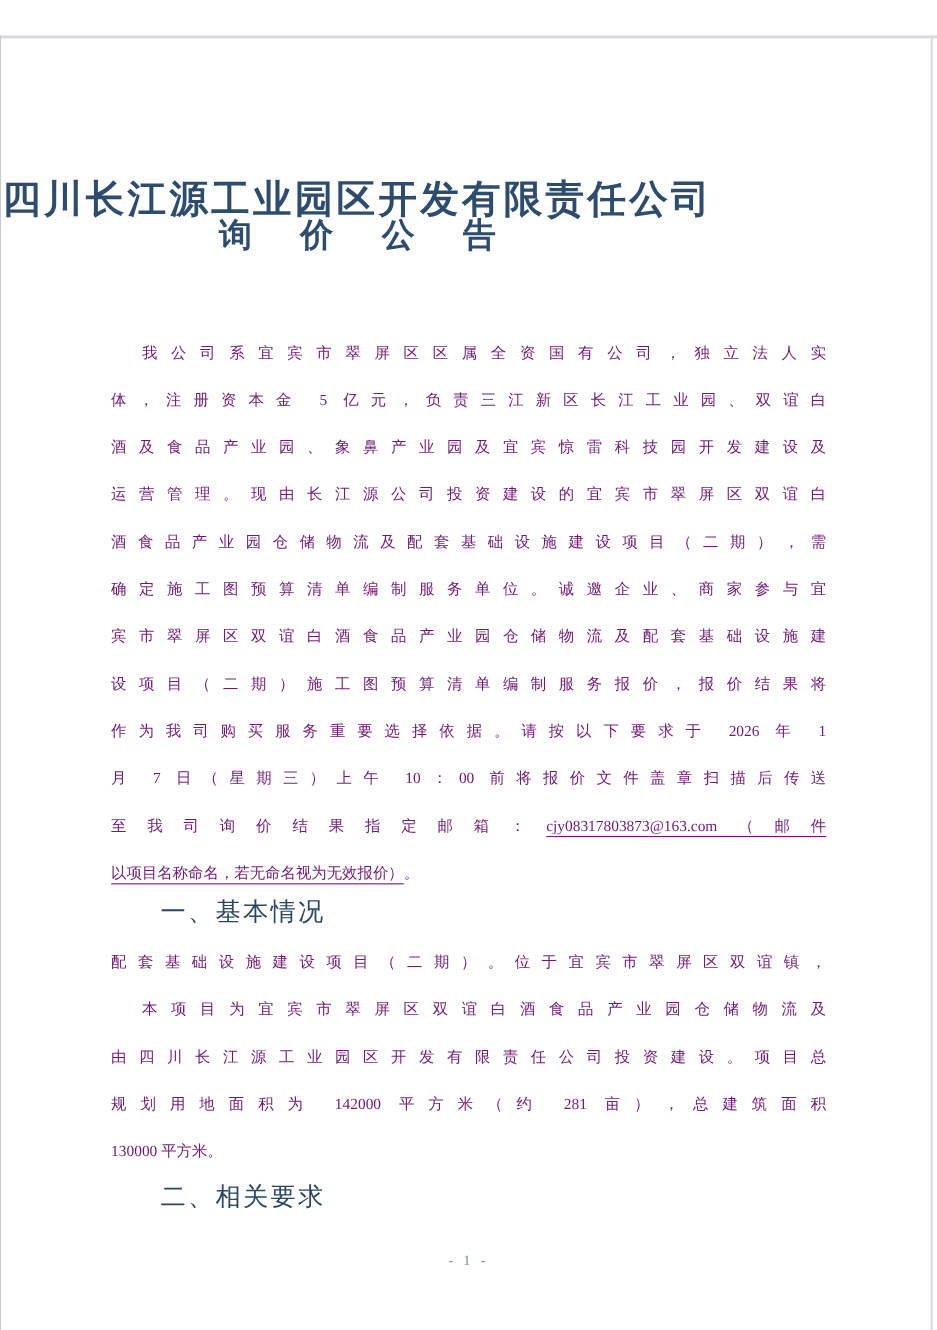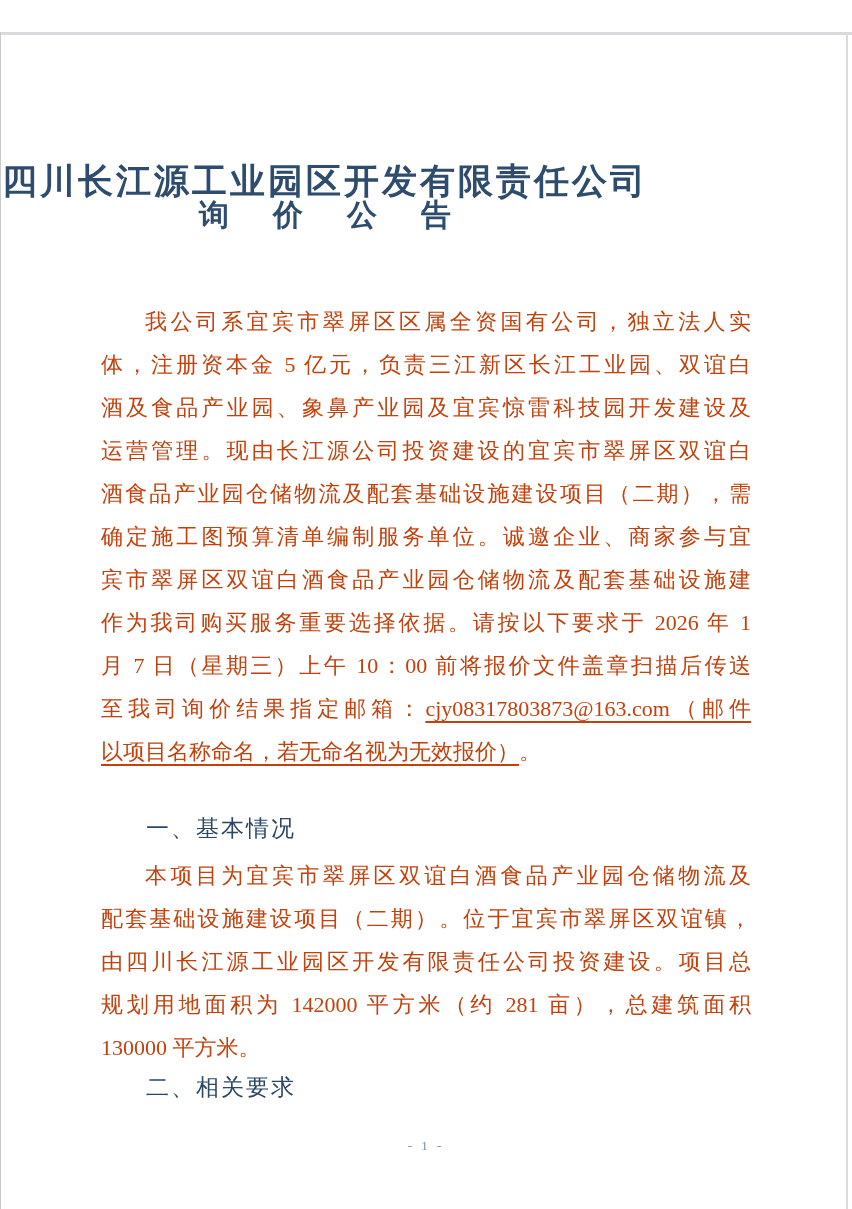--- a/index.html
+++ b/index.html
@@ -58,24 +58,24 @@
     color: #2e4d6e;
     line-height: 40px;
     white-space: nowrap;
   }
 
   .para { position: absolute; left: 0; width: 650px; }
   .para1 { top: 268px; }
   .para2 { top: 822px; }
 
   .line {
-    font-size: 22px;
+    font-size: 14px;
     line-height: 43px;
     height: 43px;
-    color: #c2410c;
+    color: #701a75;
     text-align: justify;
     text-align-last: justify;
     white-space: nowrap;
   }
   .line.first { text-indent: 2em; }
   .line.last  { text-align-last: left; white-space: normal; }
 
   .ul { text-decoration: underline; text-underline-offset: 5px; }
 
   .heading {
@@ -122,31 +122,32 @@
   <div class="content">
 
     <div class="para para1">
       <div class="line first">我公司系宜宾市翠屏区区属全资国有公司，独立法人实</div>
       <div class="line">体，注册资本金 5 亿元，负责三江新区长江工业园、双谊白</div>
       <div class="line">酒及食品产业园、象鼻产业园及宜宾惊雷科技园开发建设及</div>
       <div class="line">运营管理。现由长江源公司投资建设的宜宾市翠屏区双谊白</div>
       <div class="line">酒食品产业园仓储物流及配套基础设施建设项目（二期），需</div>
       <div class="line">确定施工图预算清单编制服务单位。诚邀企业、商家参与宜</div>
       <div class="line">宾市翠屏区双谊白酒食品产业园仓储物流及配套基础设施建</div>
+      <div class="line">设项目（二期）施工图预算清单编制服务报价，报价结果将</div>
       <div class="line">作为我司购买服务重要选择依据。请按以下要求于 2026 年 1</div>
       <div class="line">月 7 日（星期三）上午 10：00 前将报价文件盖章扫描后传送</div>
       <div class="line"><span>至我司询价结果指定邮箱：</span><span class="ul">cjy08317803873@163.com（邮件</span></div>
       <div class="line last"><span class="ul">以项目名称命名，若无命名视为无效报价）</span><span>。</span></div>
     </div>
 
     <h3 class="heading heading1">一、基本情况</h3>
 
     <div class="para para2">
+      <div class="line">配套基础设施建设项目（二期）。位于宜宾市翠屏区双谊镇，</div>
       <div class="line first">本项目为宜宾市翠屏区双谊白酒食品产业园仓储物流及</div>
-      <div class="line">配套基础设施建设项目（二期）。位于宜宾市翠屏区双谊镇，</div>
       <div class="line">由四川长江源工业园区开发有限责任公司投资建设。项目总</div>
       <div class="line">规划用地面积为 142000 平方米（约 281 亩），总建筑面积</div>
       <div class="line last">130000 平方米。</div>
     </div>
 
     <h3 class="heading heading2">二、相关要求</h3>
 
   </div>
 
   <div class="footer">- 1 -</div>

